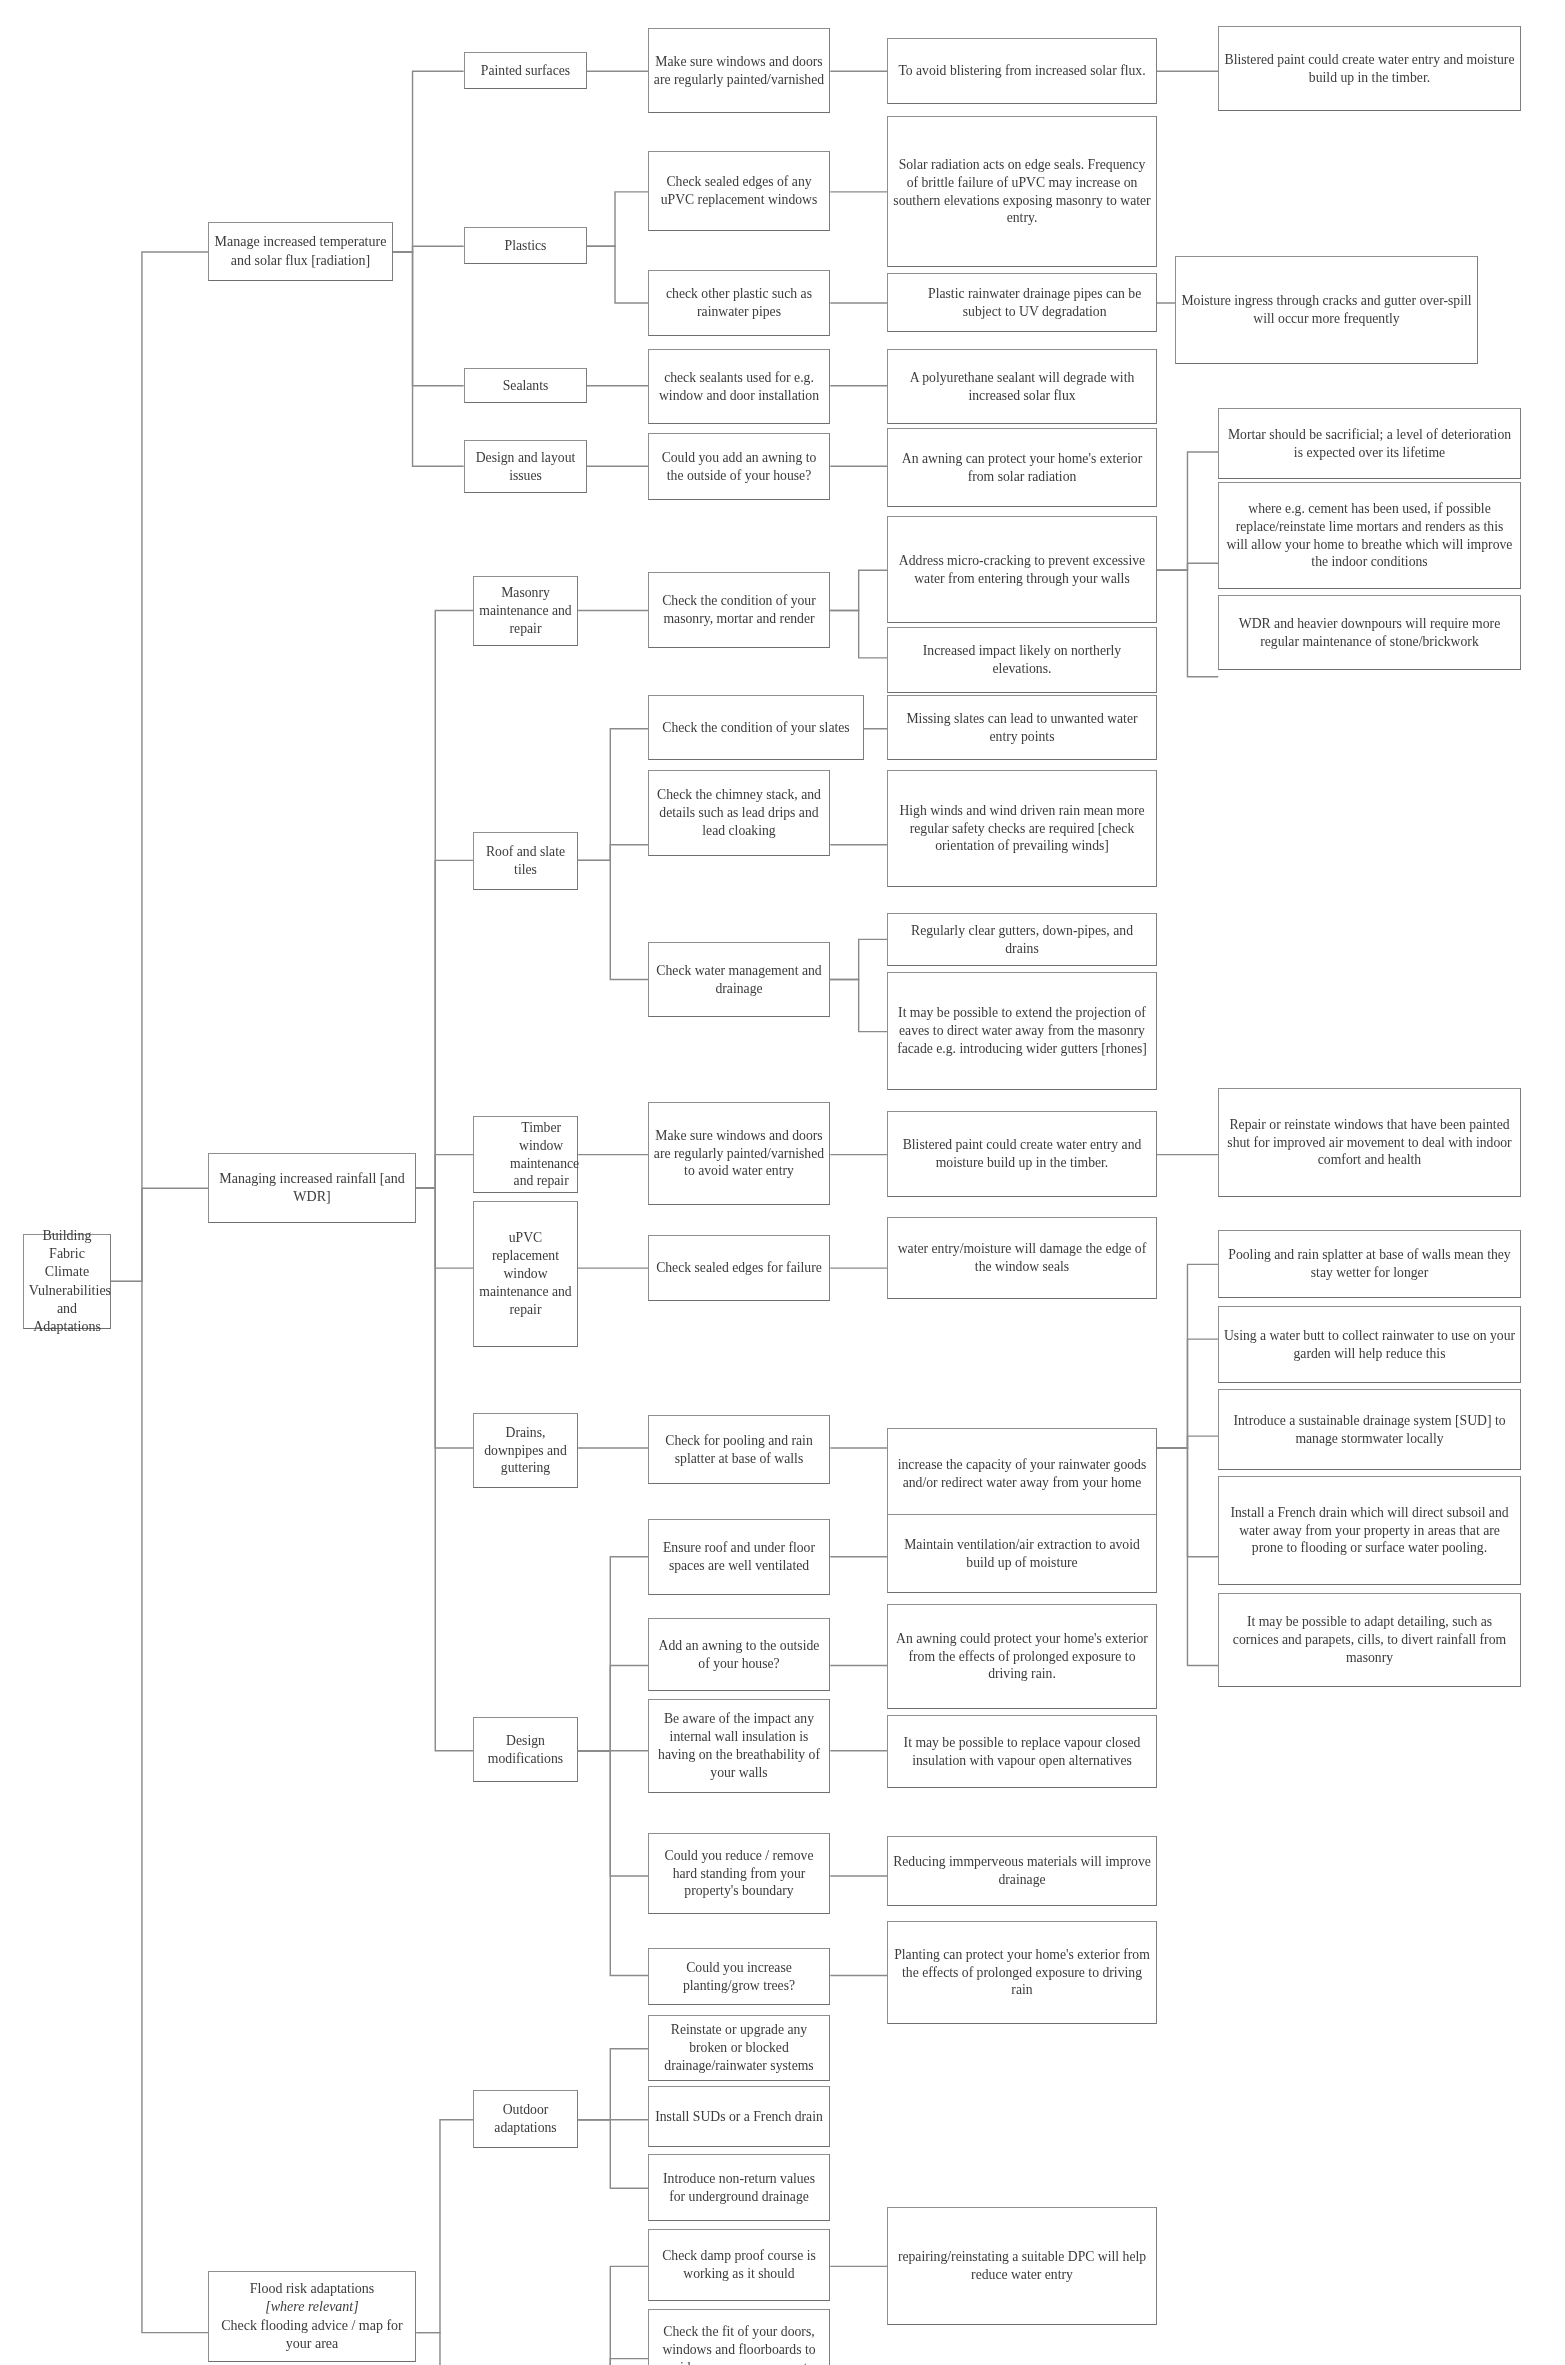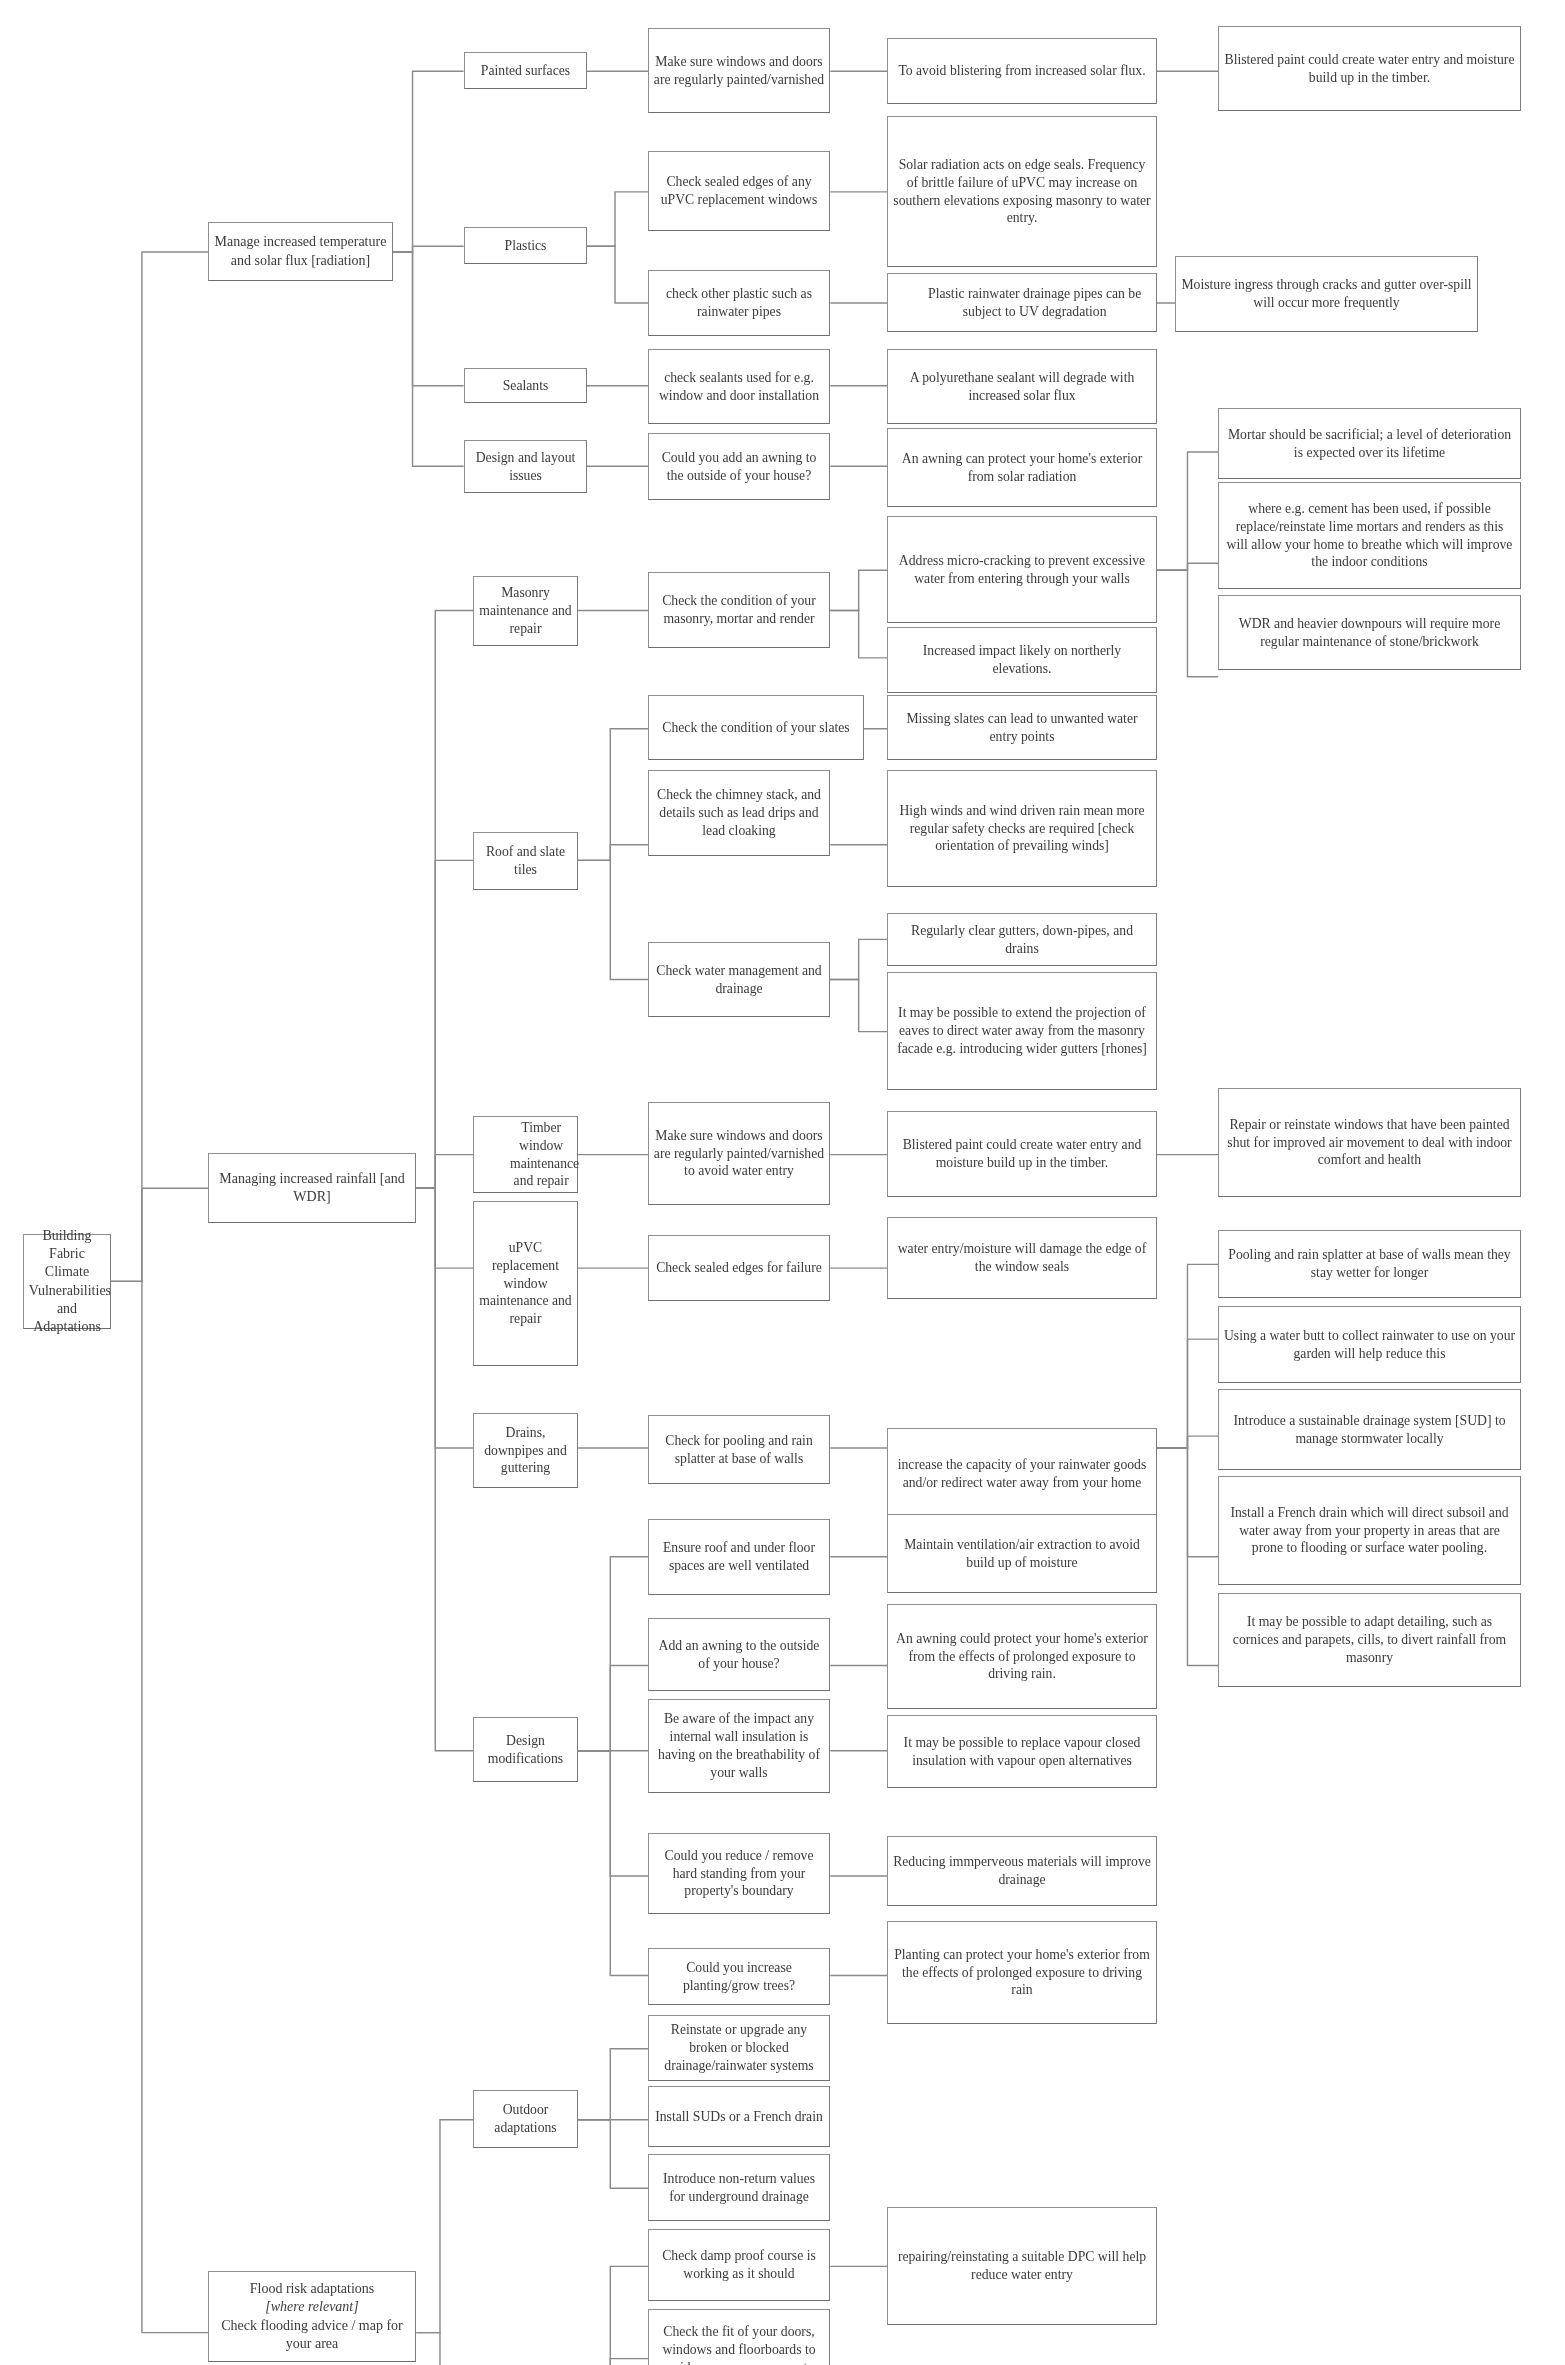--- a/index.html
+++ b/index.html
@@ -189,21 +189,21 @@
     </div>
 
   <div class="node lvl3" style="left:648px;top:270px;width:182px;height:66px;">
     <span>check other plastic such as rainwater pipes</span>
     </div>
 
   <div class="node lvl3" style="left:887px;top:273px;width:270px;height:59px;padding-left:30px;">
     <span>Plastic rainwater drainage pipes can be subject to UV degradation</span>
     </div>
 
-  <div class="node lvl3" style="left:1175px;top:256px;width:303px;height:76px;">
+  <div class="node lvl3" style="left:1175px;top:256px;width:303px;height:108px;">
     <span>Moisture ingress through cracks and gutter over-spill will occur more frequently</span>
     </div>
 
   <div class="node lvl3" style="left:648px;top:349px;width:182px;height:75px;">
     <span>check sealants used for e.g. window and door installation</span>
     </div>
 
   <div class="node lvl3" style="left:887px;top:349px;width:270px;height:75px;">
     <span>A polyurethane sealant will degrade with increased solar flux</span>
     </div>
@@ -221,21 +221,21 @@
     </div>
 
   <div class="node lvl2" style="left:473px;top:832px;width:105px;height:58px;">
     <span>Roof and slate tiles</span>
     </div>
 
   <div class="node lvl2" style="left:473px;top:1116px;width:105px;height:77px;padding-left:36px;">
     <span>Timber window maintenance and repair</span>
     </div>
 
-  <div class="node lvl2" style="left:473px;top:1201px;width:105px;height:165px;">
+  <div class="node lvl2" style="left:473px;top:1201px;width:105px;height:146px;">
     <span>uPVC replacement window maintenance and repair</span>
     </div>
 
   <div class="node lvl2" style="left:473px;top:1413px;width:105px;height:75px;">
     <span>Drains, downpipes and guttering</span>
     </div>
 
   <div class="node lvl2" style="left:473px;top:1717px;width:105px;height:65px;">
     <span>Design modifications</span>
     </div>

